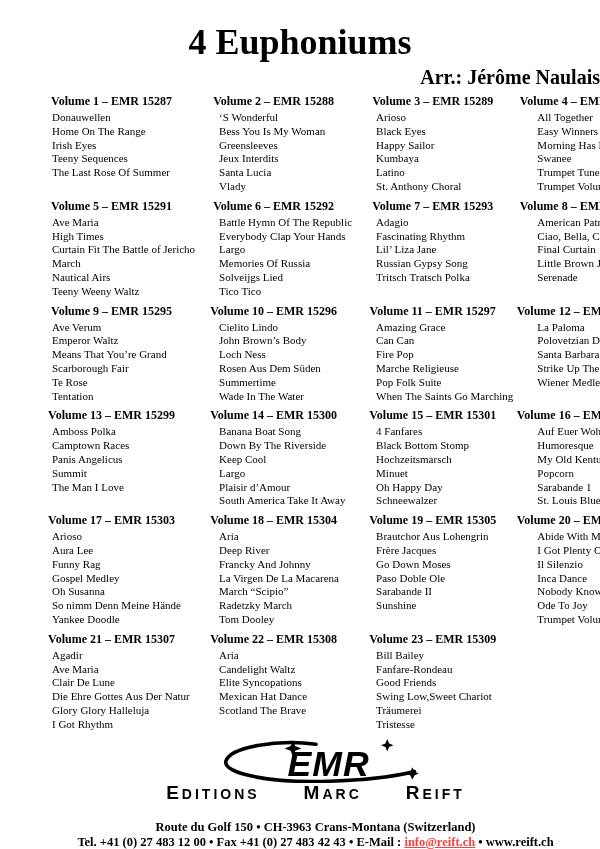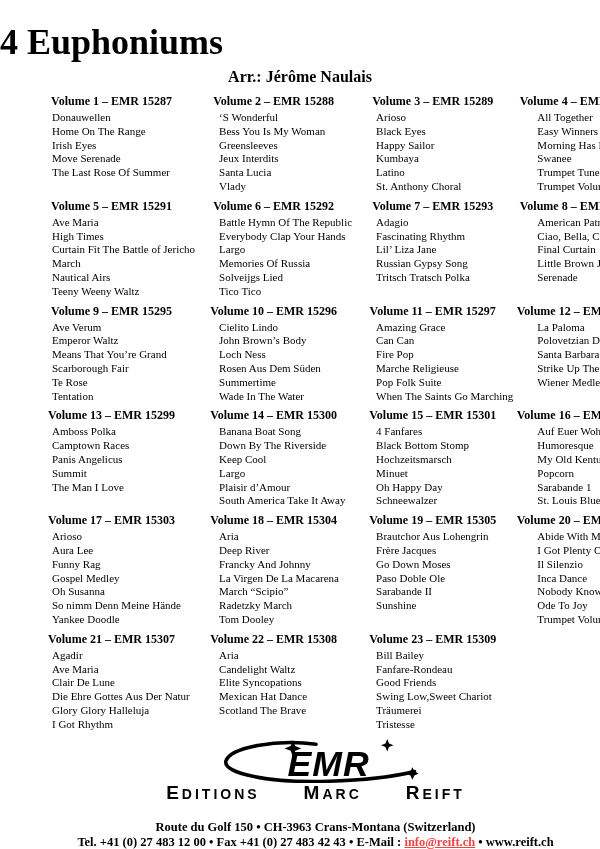--- a/index.html
+++ b/index.html
@@ -3,25 +3,25 @@
 <meta charset="utf-8">
 <style>
   html,body{margin:0;padding:0;background:#ffffff;}
   body{
     width:600px;height:849px;overflow:hidden;
     font-family:"Liberation Serif", serif;color:#000;
     position:relative;
   }
   .page{padding-top:22px;}
   .title{
-    font-size:36px;font-weight:bold;
+    text-align:center;font-size:36px;font-weight:bold;
     line-height:40px;margin:0;
   }
   .subtitle{
-    text-align:center;font-size:16px;font-weight:bold;
+    text-align:right;font-size:20px;font-weight:bold;
     line-height:26px;margin:2px 0 0 0;
   }
   .grid{
     width:544px;margin:4px auto 0;
     display:grid;grid-template-columns:repeat(4,1fr);
     column-gap:0;row-gap:5px;
   }
   .cell{overflow:visible;}
   .vol-heading{
     font-size:12px;font-weight:bold;text-align:center;
@@ -55,21 +55,21 @@
   <h1 class="title">4 Euphoniums</h1>
   <h2 class="subtitle">Arr.: Jérôme Naulais</h2>
 
   <div class="grid">
       <div class="cell">
         <h3 class="vol-heading">Volume 1 – EMR 15287</h3>
         <div class="songs">
           <div class="song-line"><span class="song">Donauwellen</span></div>
           <div class="song-line"><span class="song">Home On The Range</span></div>
           <div class="song-line"><span class="song">Irish Eyes</span></div>
-          <div class="song-line"><span class="song">Move Serenade</span></div>
+          <div class="song-line"><span class="song">Teeny Sequences</span></div>
           <div class="song-line"><span class="song">The Last Rose Of Summer</span></div>
         </div>
       </div>
       <div class="cell">
         <h3 class="vol-heading">Volume 2 – EMR 15288</h3>
         <div class="songs">
           <div class="song-line"><span class="song">‘S Wonderful</span></div>
           <div class="song-line"><span class="song">Bess You Is My Woman</span></div>
           <div class="song-line"><span class="song">Greensleeves</span></div>
           <div class="song-line"><span class="song">Jeux Interdits</span></div>

